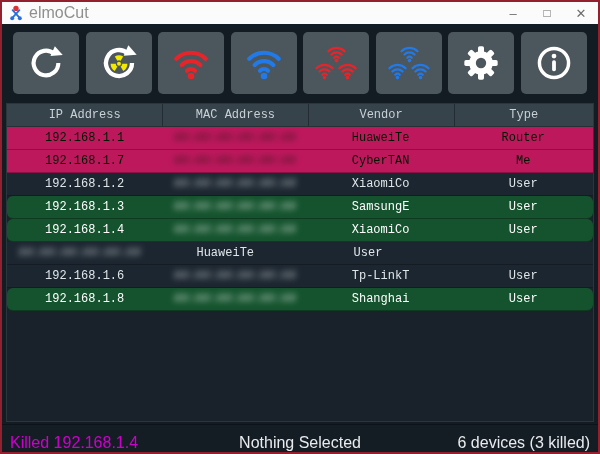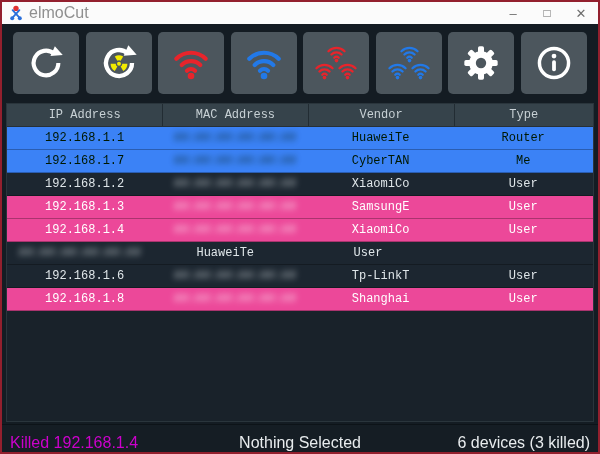--- a/index.html
+++ b/index.html
@@ -55,22 +55,22 @@
   .cell{
     display:flex;align-items:center;justify-content:center;
     font-family:"Liberation Mono","DejaVu Sans Mono",monospace;
     font-size:12px;white-space:nowrap;overflow:hidden;
   }
   .c-ip{width:26.5%;} .c-mac{width:24.8%;} .c-vendor{width:24.9%;} .c-type{width:23.8%;}
   .thead{background:#36434b;border-bottom:2px solid #10181e;flex:0 0 23px;}
   .thead .cell{color:#c8d1d5;}
   .thead .cell + .cell{border-left:1px solid #222c33;}
   .r-normal{background:#1c2630;color:#dfe6e9;}
-  .r-green{background:#3b82f6;color:#001800;}
-  .r-killed{background:#ec4899;color:#ffffff;}
+  .r-green{background:#be185d;color:#001800;}
+  .r-killed{background:#14532d;color:#ffffff;border-radius:6px;}
   .trow{border-bottom:1px solid rgba(0,0,0,0.28);}
   .mac-blur{filter:blur(3px);opacity:.85;}
   .table-filler{flex:1 1 auto;background:#19222a;}
   
   .statusbar{
     flex:0 0 28px;display:flex;align-items:flex-end;
     padding:0 8px;background:#151d24;border-top:1px solid #0d1318;
     font-size:16px;
   }
   .status-left{color:#cc00cc;flex:1 1 0;text-align:left;}

